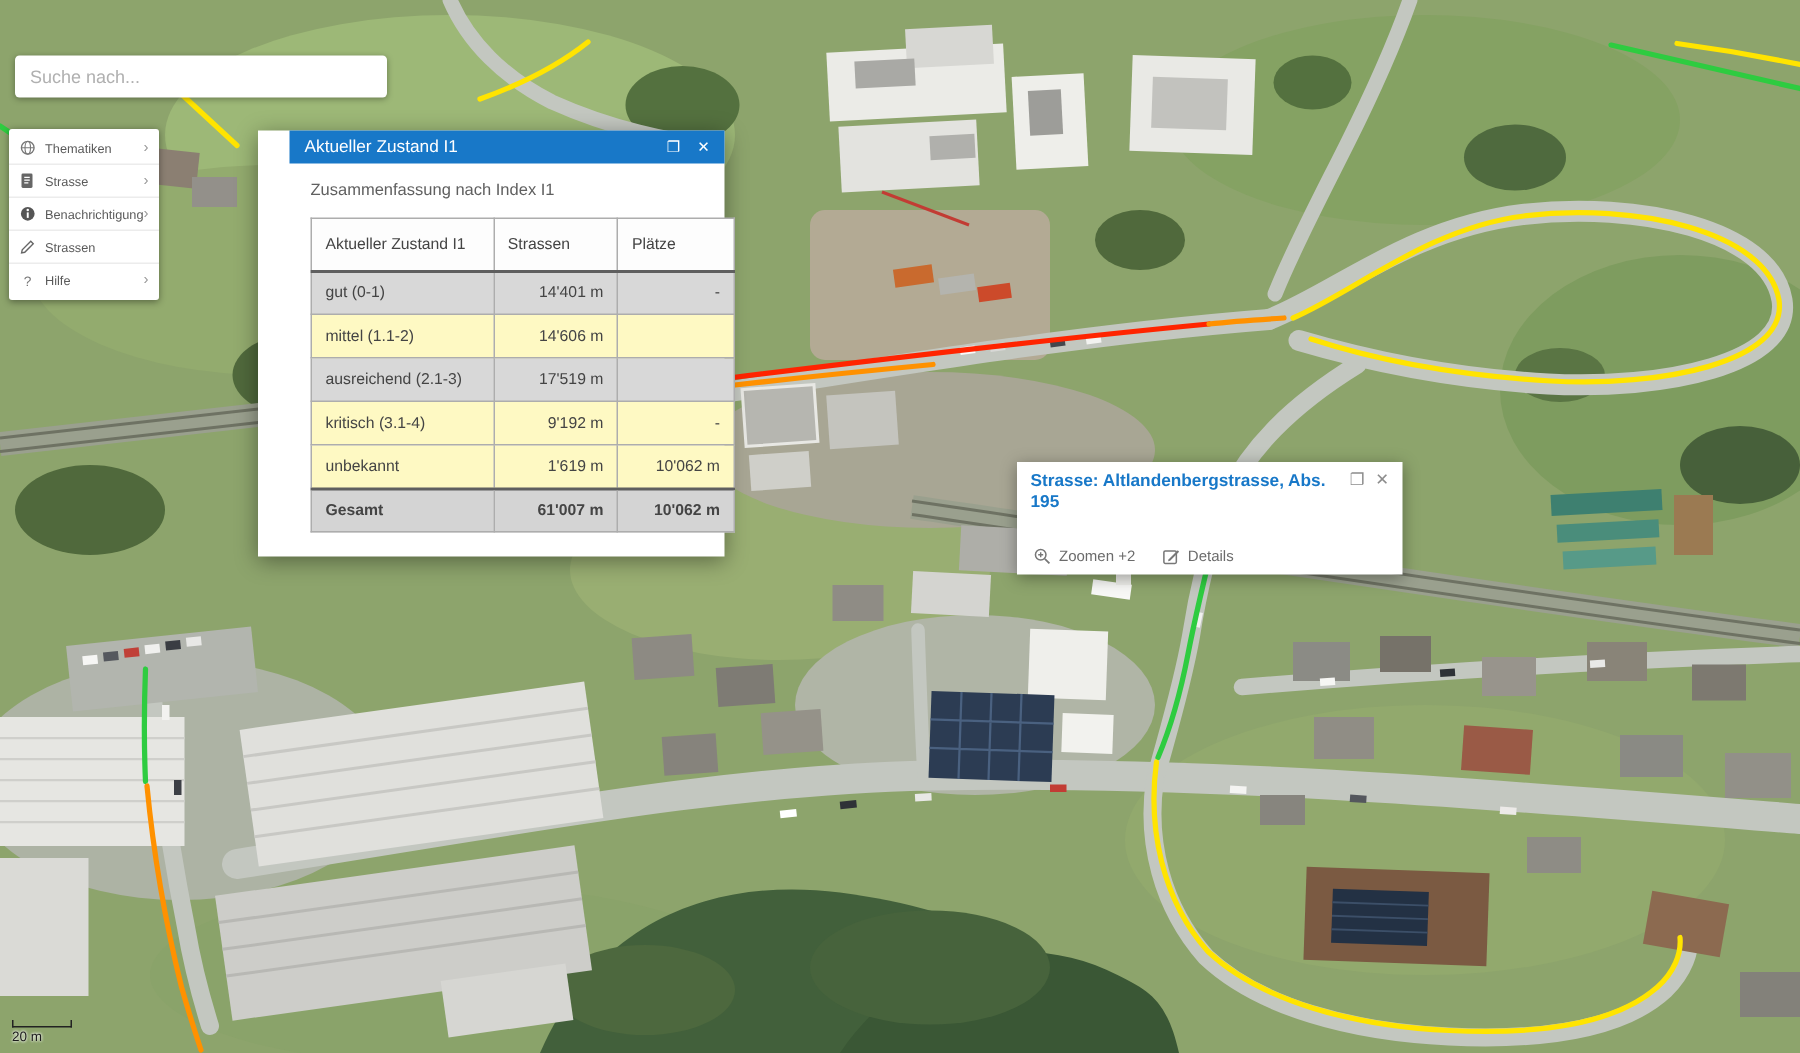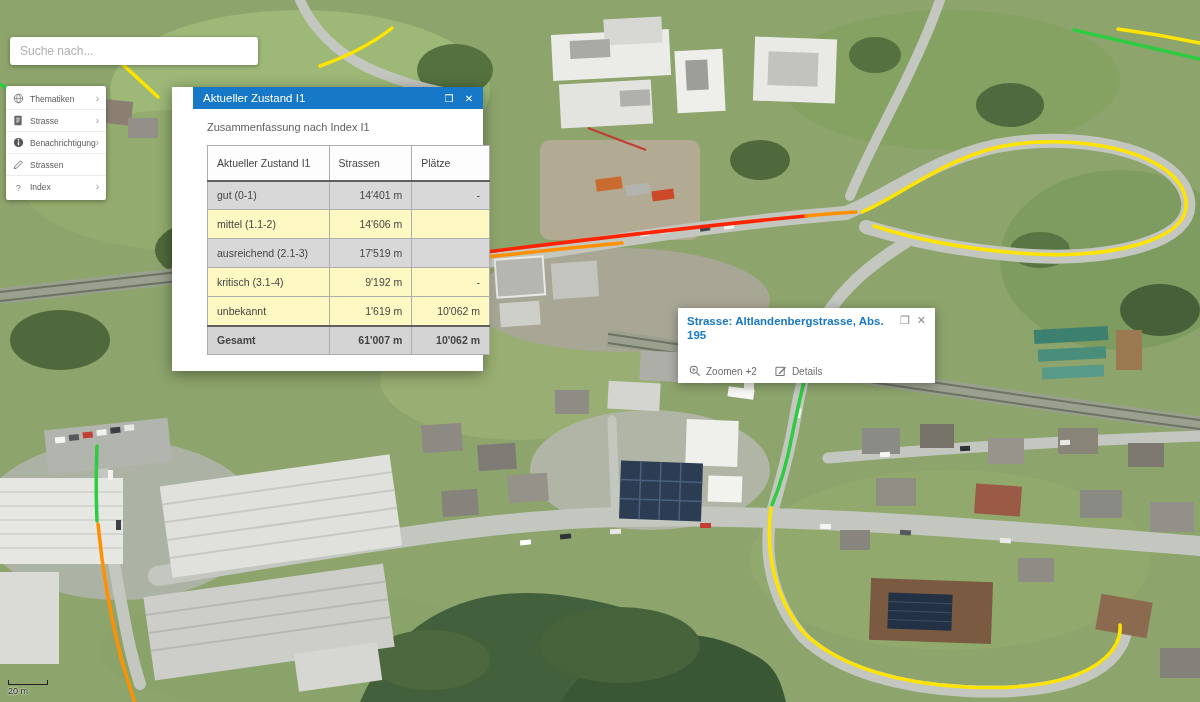--- a/index.html
+++ b/index.html
@@ -291,21 +291,21 @@
           </svg>
       </span>
       <span class="mi-label">Strassen</span>
     </div>
     <div class="menu-item">
       <span class="mi-icon">
         <svg width="11" height="11" viewBox="0 0 12 12">
             <text x="3" y="9.5" font-size="10" fill="#777" font-family="Liberation Sans, sans-serif">?</text>
           </svg>
       </span>
-      <span class="mi-label">Index</span>
+      <span class="mi-label">Hilfe</span>
       <span class="mi-chevron">›</span>
     </div>
   </div>
 
   <div class="dialog1">
     <div class="d1-titlebar">
       <span class="d1-title">Aktueller Zustand I1</span>
       <span class="win-btn">❐</span>
       <span class="win-btn">✕</span>
     </div>

